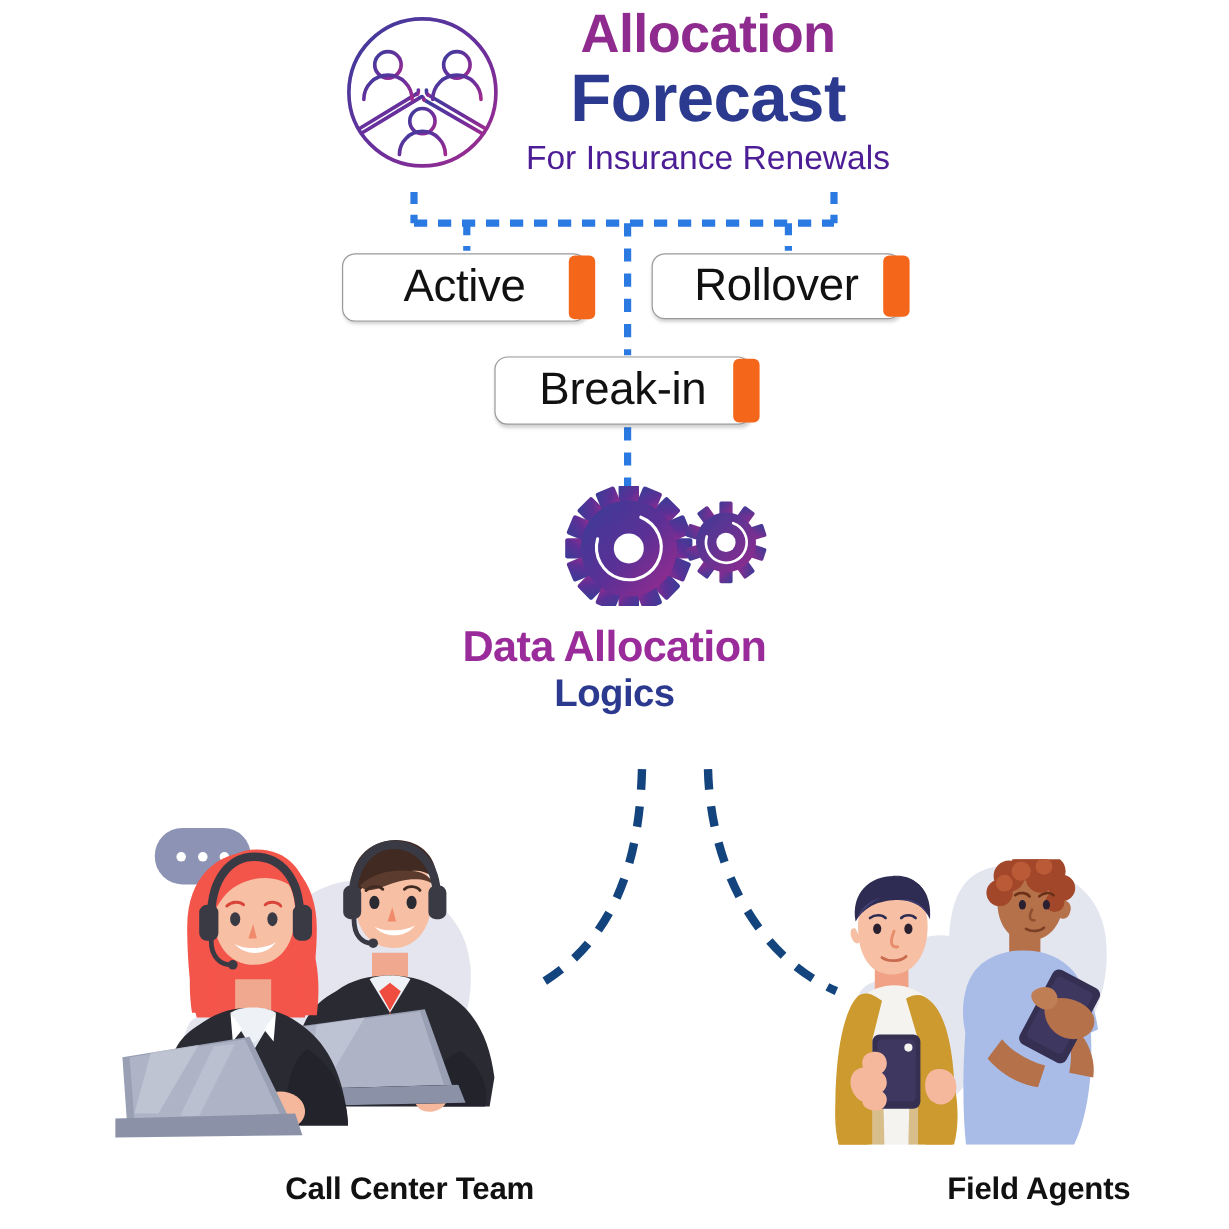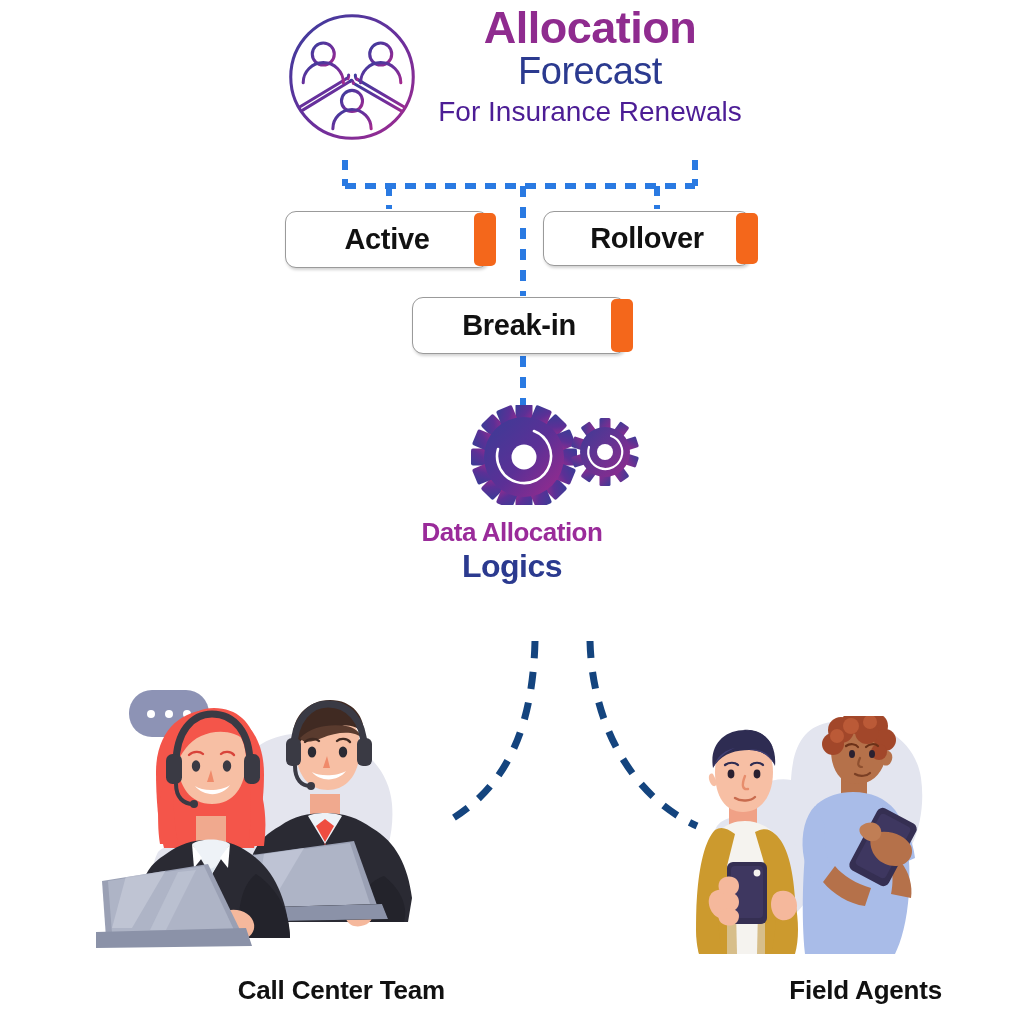--- a/index.html
+++ b/index.html
@@ -51,22 +51,22 @@
   }
   .title-line1 {
     font-size: 45px;
     font-weight: bold;
     color: #8f2b8f;
     line-height: 1.05;
     letter-spacing: -0.5px;
     white-space: nowrap;
   }
   .title-line2 {
-    font-size: 38px;
-    font-weight: normal;
+    font-size: 56px;
+    font-weight: bold;
     color: #2b3a8f;
     line-height: 1.1;
     letter-spacing: -0.5px;
     white-space: nowrap;
   }
   .subtitle {
     font-size: 28px;
     color: #4c1d95;
     line-height: 1.2;
     margin-top: 2px;
@@ -80,22 +80,22 @@
     background: #ffffff;
     border: 1.5px solid #9a9a9a;
     border-radius: 11px;
     display: flex;
     align-items: center;
     justify-content: center;
     box-shadow: 1px 2px 3px rgba(0,0,0,0.18);
     overflow: visible;
   }
   .pill .pill-label {
-    font-size: 29px;
-    font-weight: 700;
+    font-size: 38px;
+    font-weight: 400;
     color: #111111;
     letter-spacing: -0.3px;
     white-space: nowrap;
     position: relative;
     z-index: 2;
   }
   .pill .pill-accent {
     position: absolute;
     right: -8px;
     top: 1px;
@@ -120,21 +120,21 @@
 
   
   #center-caption {
     position: absolute;
     left: 262px;
     top: 518px;
     width: 500px;
     text-align: center;
   }
   .cap-line1 {
-    font-size: 26px;
+    font-size: 36px;
     font-weight: bold;
     color: #9a2b9a;
     line-height: 1.15;
     letter-spacing: -0.5px;
     white-space: nowrap;
   }
   .cap-line2 {
     font-size: 32px;
     font-weight: bold;
     color: #2b3a8f;

